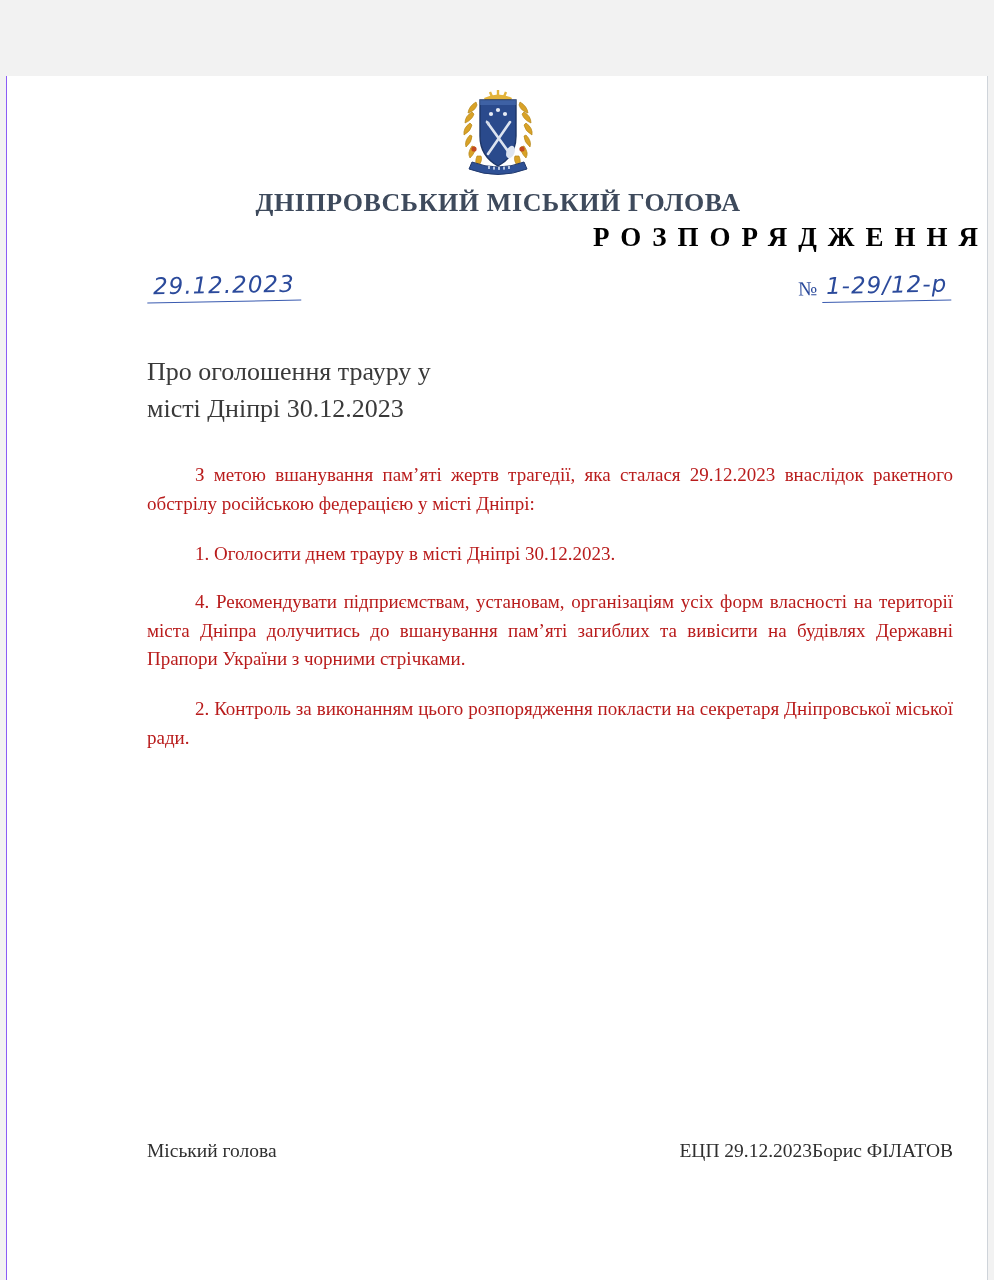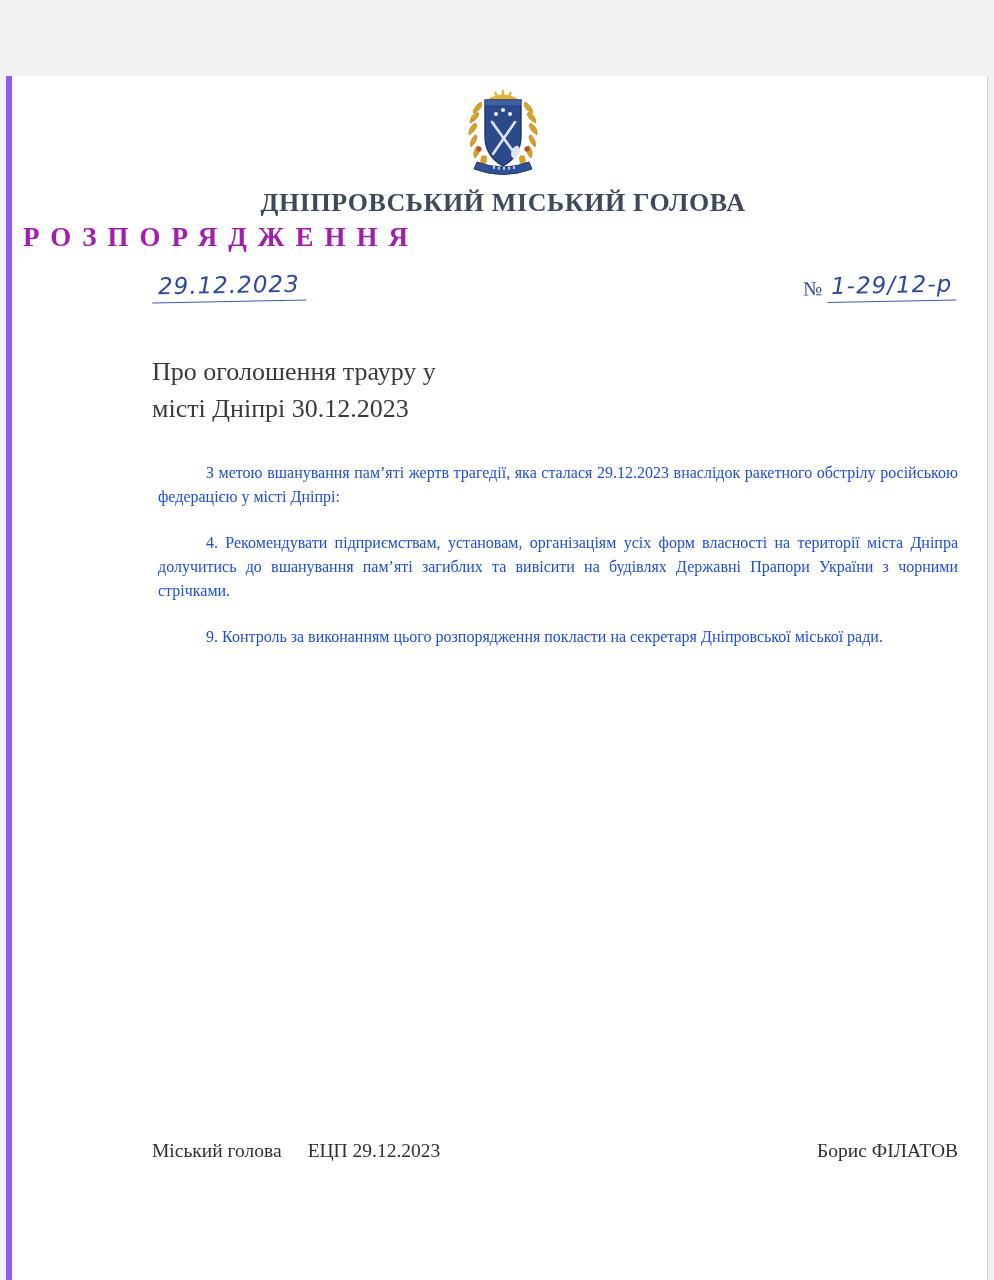--- a/index.html
+++ b/index.html
@@ -29,21 +29,21 @@
     height: 76px;
     background: #f2f2f2;
   }
   #page {
     position: absolute;
     left: 6px;
     top: 76px;
     width: 982px;
     height: 1204px;
     background: #ffffff;
-    border-left: 6px solid #8b5cf6;
+    border-left: 1px solid #8b5cf6;
     border-right: 1px solid #cfd4da;
     box-sizing: border-box;
     overflow: hidden;
   }
 
   
   .emblem-wrap {
     position: absolute;
     left: 0; top: 10px;
     width: 982px;
@@ -66,26 +66,26 @@
     font-weight: 700;
     letter-spacing: 0.6px;
     color: #3e4a5c;
     white-space: nowrap;
   }
   .doc-type {
     position: absolute;
     left: 0;
     top: 146px;
     width: 982px;
-    text-align: left;
+    text-align: right;
     font-size: 27px;
     font-weight: 700;
     letter-spacing: 11px;
     text-indent: 11px;
-    color: #a21caf;
+    color: #000000;
     white-space: nowrap;
   }
 
   
   .meta-row {
     position: absolute;
     left: 0;
     top: 196px;
     width: 982px;
     height: 44px;
@@ -137,42 +137,42 @@
   }
 
   
   .body {
     position: absolute;
     left: 140px;
     top: 385px;
     width: 806px;
   }
   .para {
-    font-size: 16px;
+    font-size: 19px;
     line-height: 1.52;
     text-align: justify;
     text-indent: 48px;
-    color: #1d4ed8;
-    margin: 0 0 21px 6px;
+    color: #b91c1c;
+    margin: 0 0 21px 0;
   }
   .para.tight { margin-bottom: 19px; }
 
   
   .sign-row {
     position: absolute;
     left: 140px;
     top: 1028px;
     width: 806px;
     display: flex;
     align-items: baseline;
     font-size: 19.5px;
     color: #2f2f2f;
   }
   .sign-left   { flex: 0 0 auto; }
-  .sign-center { flex: 1 1 auto; text-align: left; padding-left: 26px; }
+  .sign-center { flex: 1 1 auto; text-align: right; padding-left: 26px; }
   .sign-right  { flex: 0 0 auto; margin-top: 36px; }
 </style>
 </head>
 <body>
 
 <div id="viewport">
 
   <div id="top-band"></div>
 
   <div id="page">
@@ -245,26 +245,27 @@
         <span class="hand no-sign">№</span>
         <span class="hand num-val">1-29/12-р</span>
       </span>
     </div>
 
     <div class="subject">Про оголошення трауру у місті Дніпрі 30.12.2023</div>
 
     <div class="body">
       <p class="para">З метою вшанування пам’яті жертв трагедії, яка сталася 29.12.2023 внаслідок ракетного обстрілу російською федерацією у місті Дніпрі:</p>
 
+      <p class="para tight">1. Оголосити днем трауру в місті Дніпрі 30.12.2023.</p>
 
 
       <p class="para">4. Рекомендувати підприємствам, установам, організаціям усіх форм власності на території міста Дніпра долучитись до вшанування пам’яті загиблих та вивісити на будівлях Державні Прапори України з чорними стрічками.</p>
 
 
-      <p class="para">9. Контроль за виконанням цього розпорядження покласти на секретаря Дніпровської міської ради.</p>
+      <p class="para">2. Контроль за виконанням цього розпорядження покласти на секретаря Дніпровської міської ради.</p>
     </div>
 
     <div class="sign-row">
       <span class="sign-left">Міський голова</span>
       <span class="sign-center">ЕЦП 29.12.2023</span>
       <span class="sign-right">Борис ФІЛАТОВ</span>
     </div>
 
   </div>
 </div>

